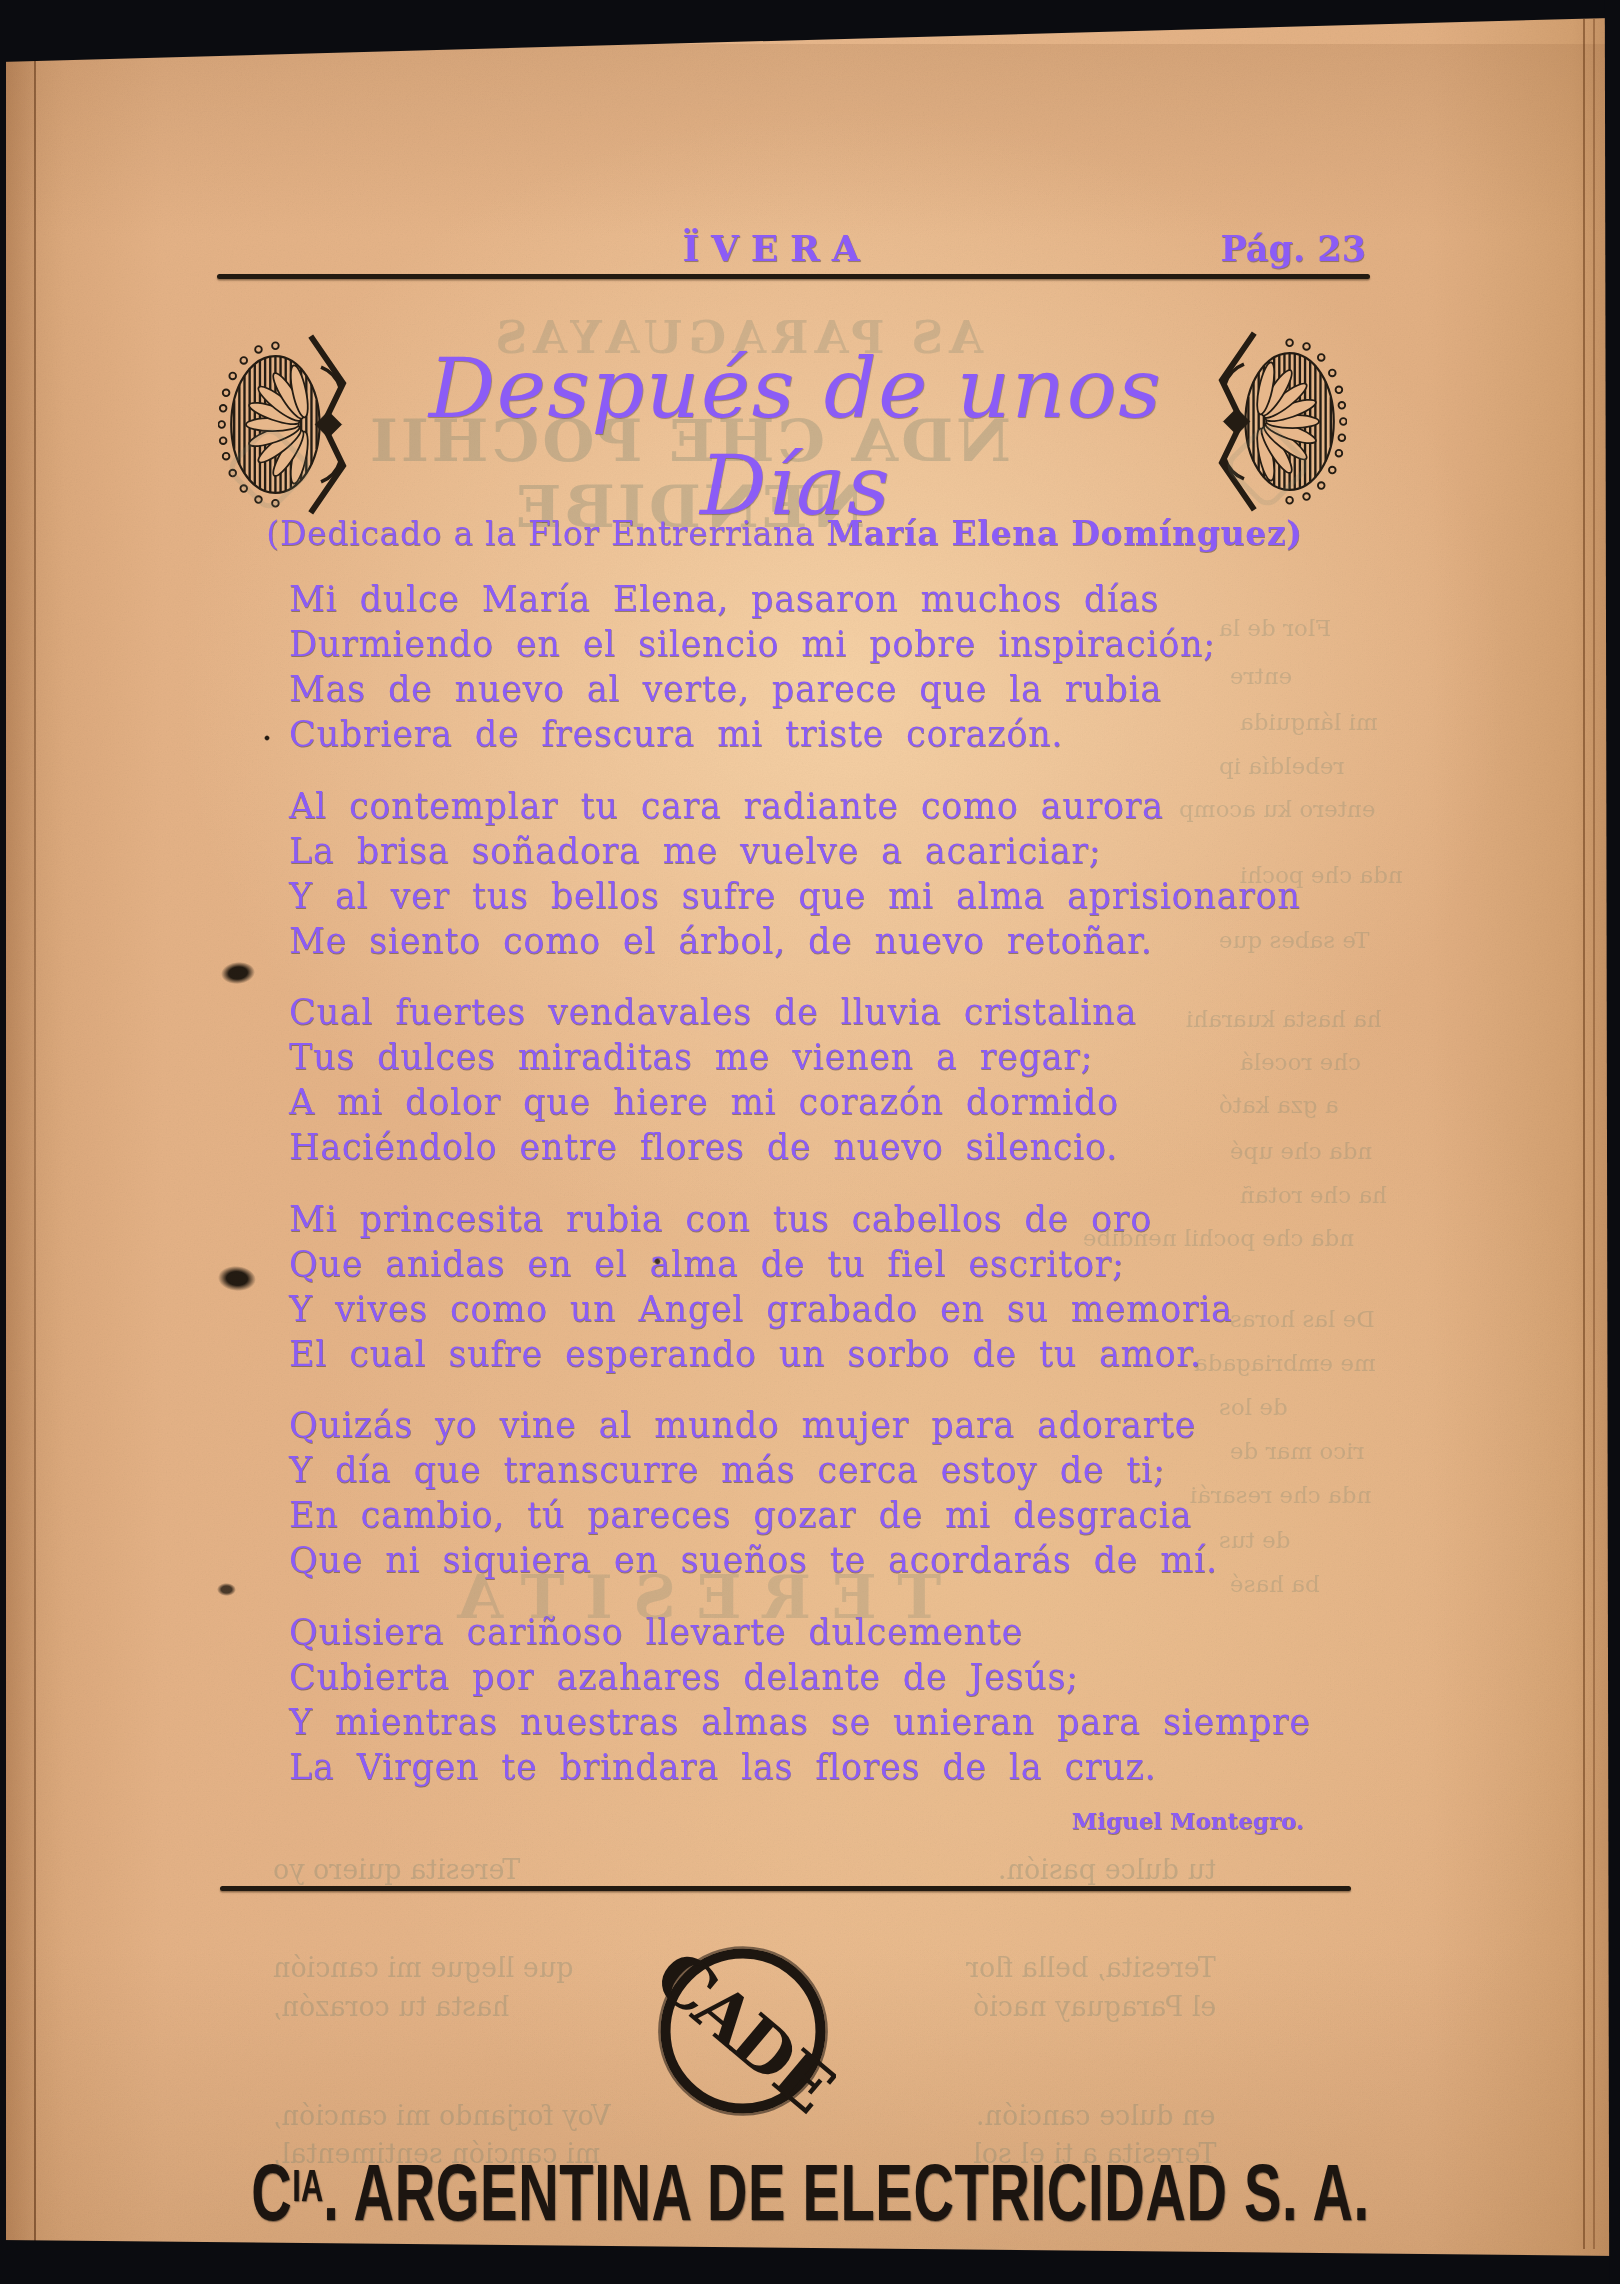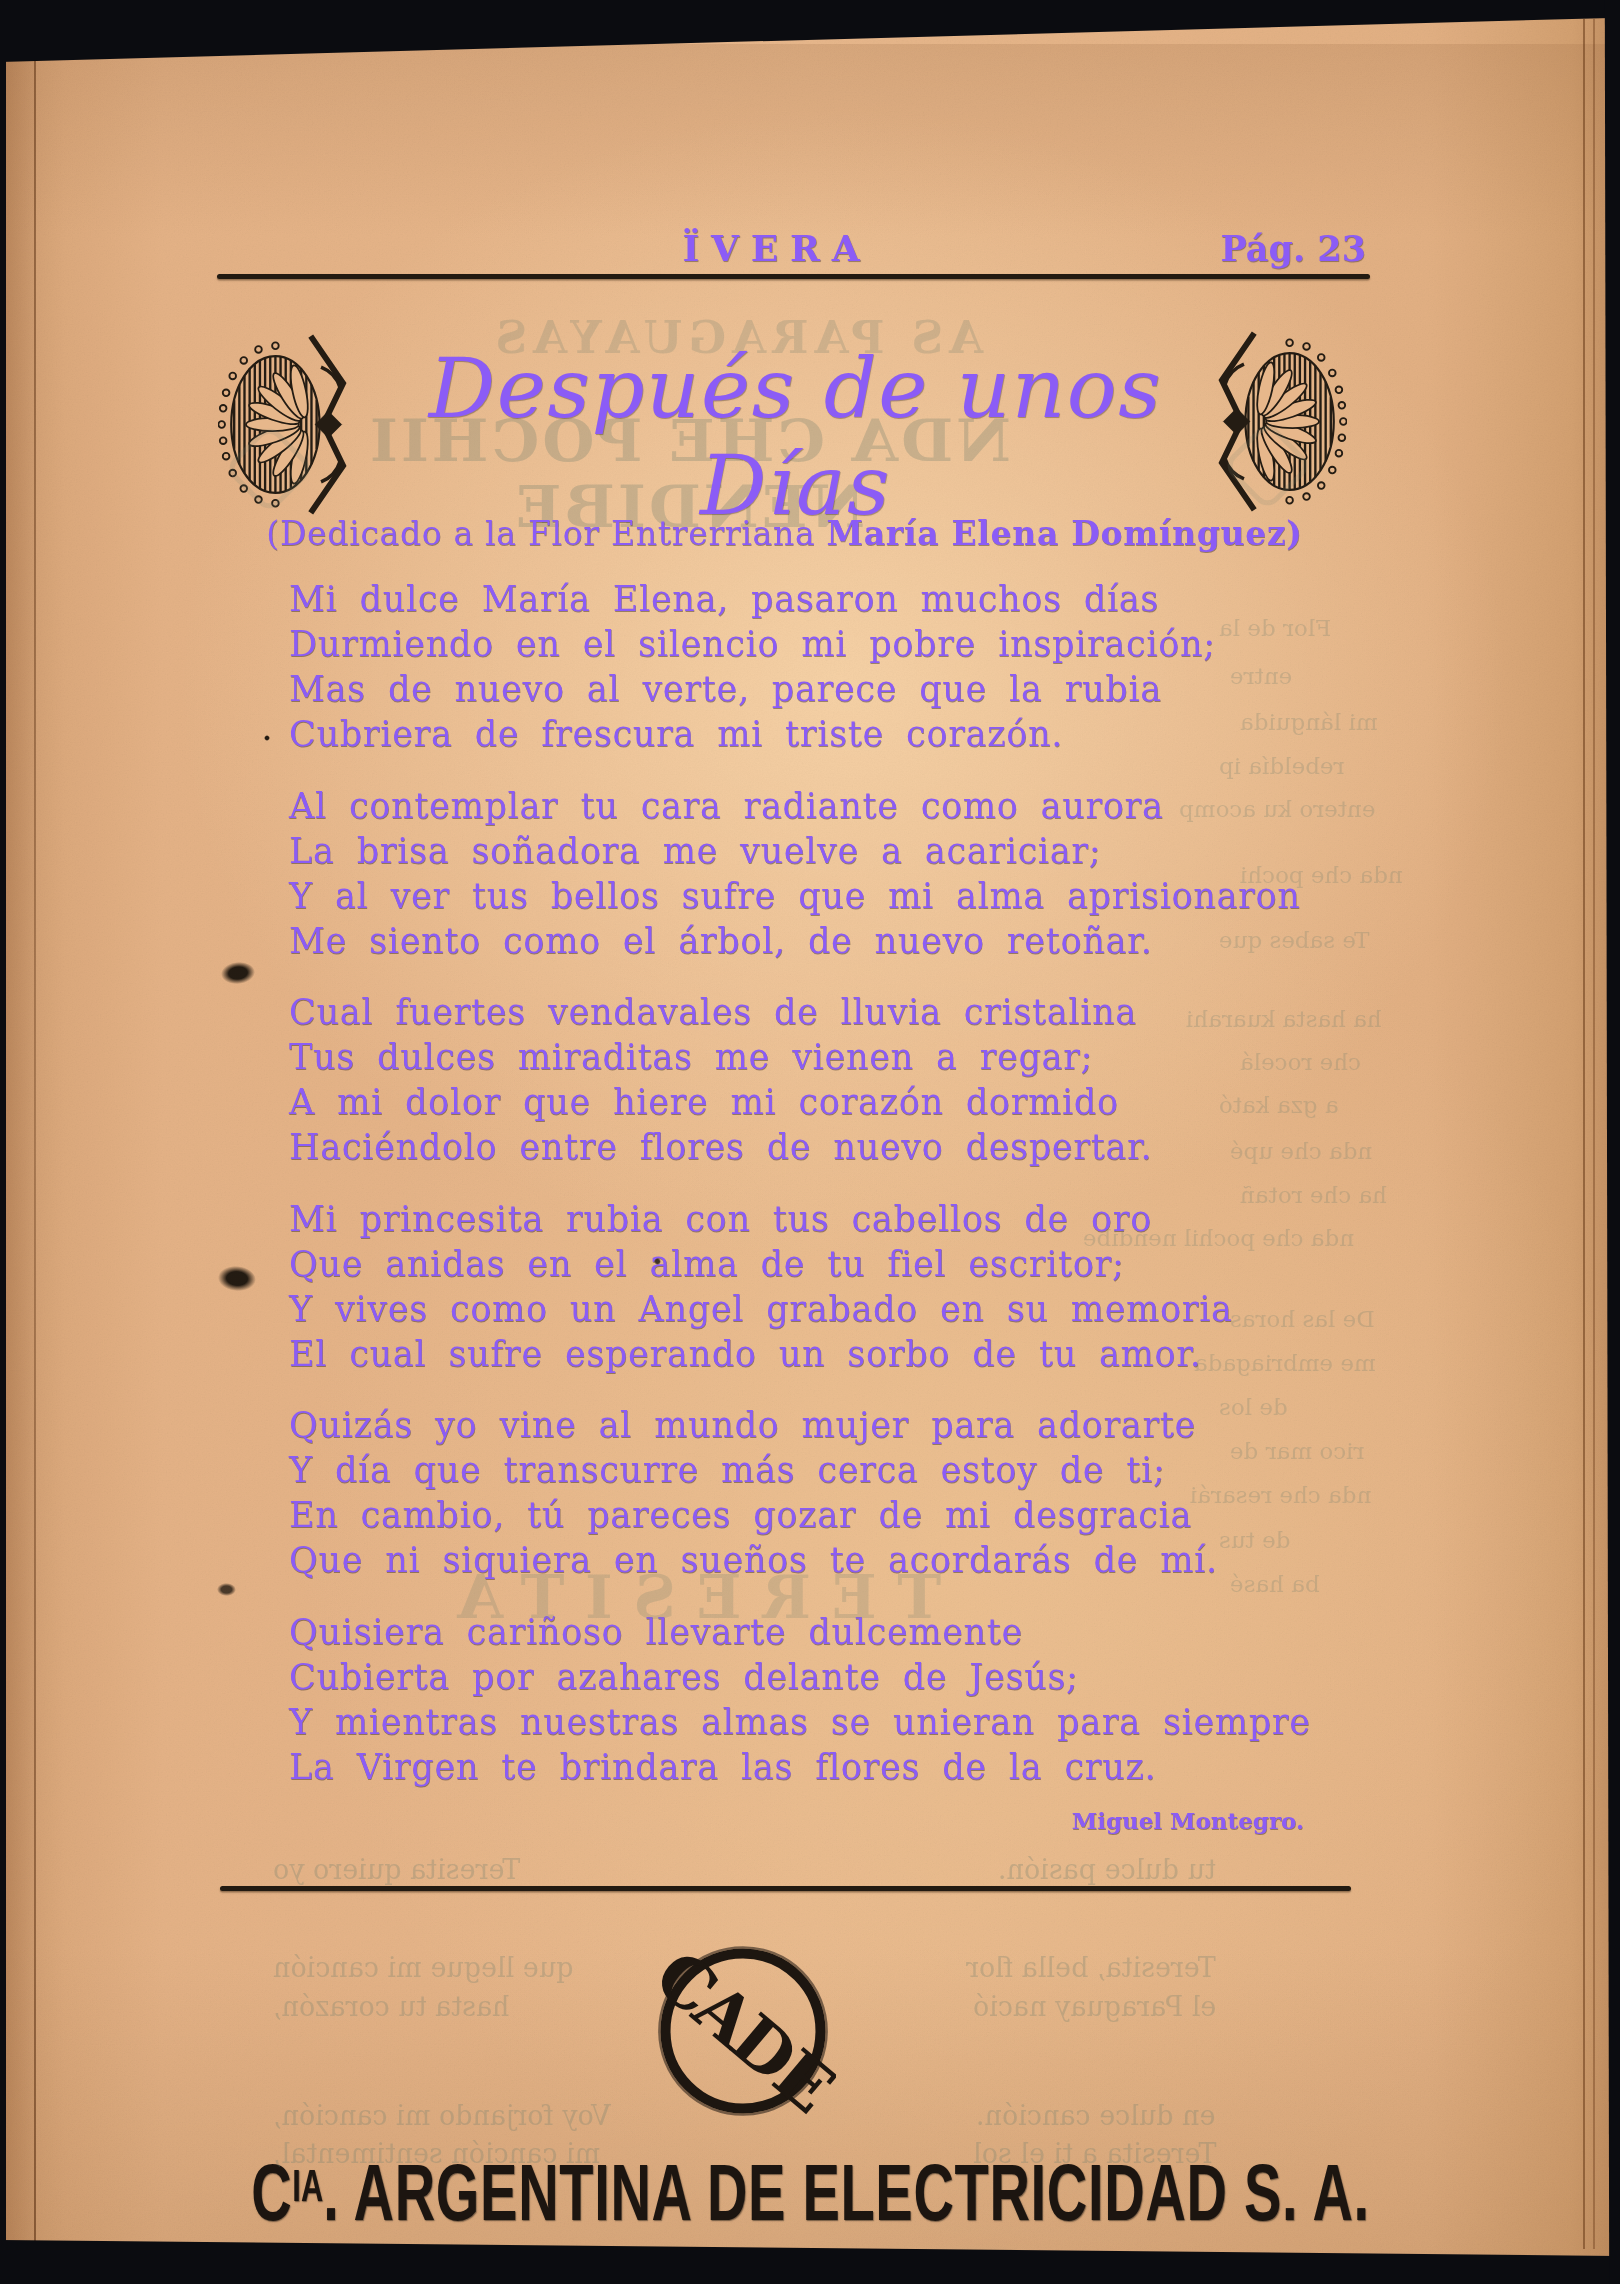--- a/index.html
+++ b/index.html
@@ -277,21 +277,21 @@
       <div class="stanza">
         <div class="pline">Al contemplar tu cara radiante como aurora</div>
         <div class="pline">La brisa soñadora me vuelve a acariciar;</div>
         <div class="pline">Y al ver tus bellos sufre que mi alma aprisionaron</div>
         <div class="pline">Me siento como el árbol, de nuevo retoñar.</div>
       </div>
       <div class="stanza">
         <div class="pline">Cual fuertes vendavales de lluvia cristalina</div>
         <div class="pline">Tus dulces miraditas me vienen a regar;</div>
         <div class="pline">A mi dolor que hiere mi corazón dormido</div>
-        <div class="pline">Haciéndolo entre flores de nuevo despertar.</div>
+        <div class="pline">Haciéndolo entre flores de nuevo silencio.</div>
       </div>
       <div class="stanza">
         <div class="pline">Mi princesita rubia con tus cabellos de oro</div>
         <div class="pline">Que anidas en el alma de tu fiel escritor;</div>
         <div class="pline">Y vives como un Angel grabado en su memoria</div>
         <div class="pline">El cual sufre esperando un sorbo de tu amor.</div>
       </div>
       <div class="stanza">
         <div class="pline">Quizás yo vine al mundo mujer para adorarte</div>
         <div class="pline">Y día que transcurre más cerca estoy de ti;</div>

